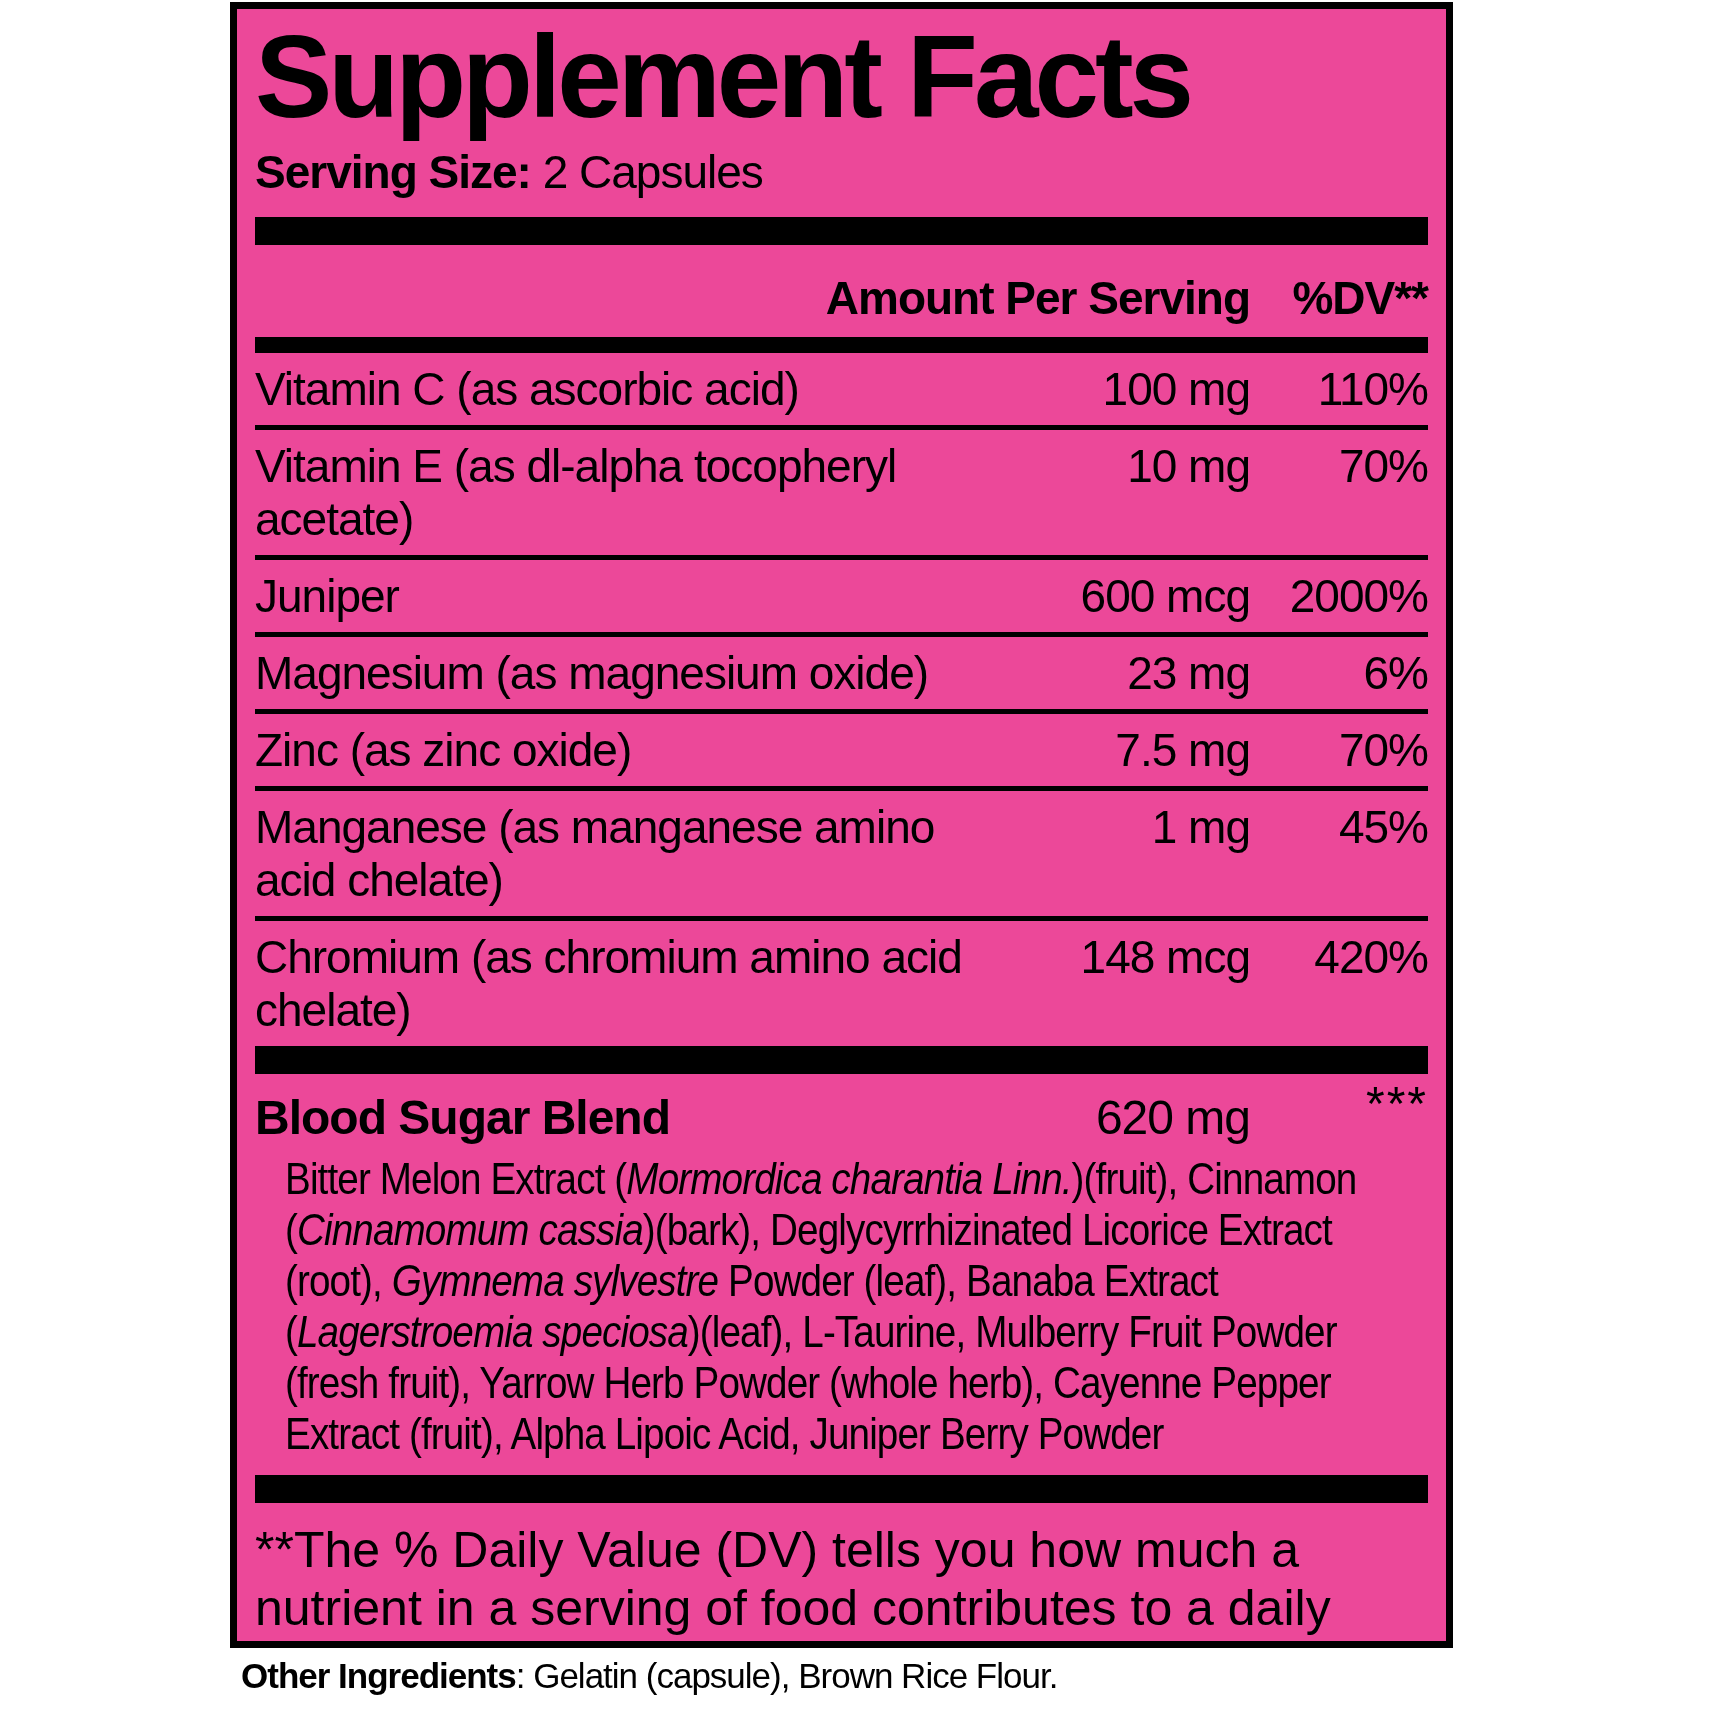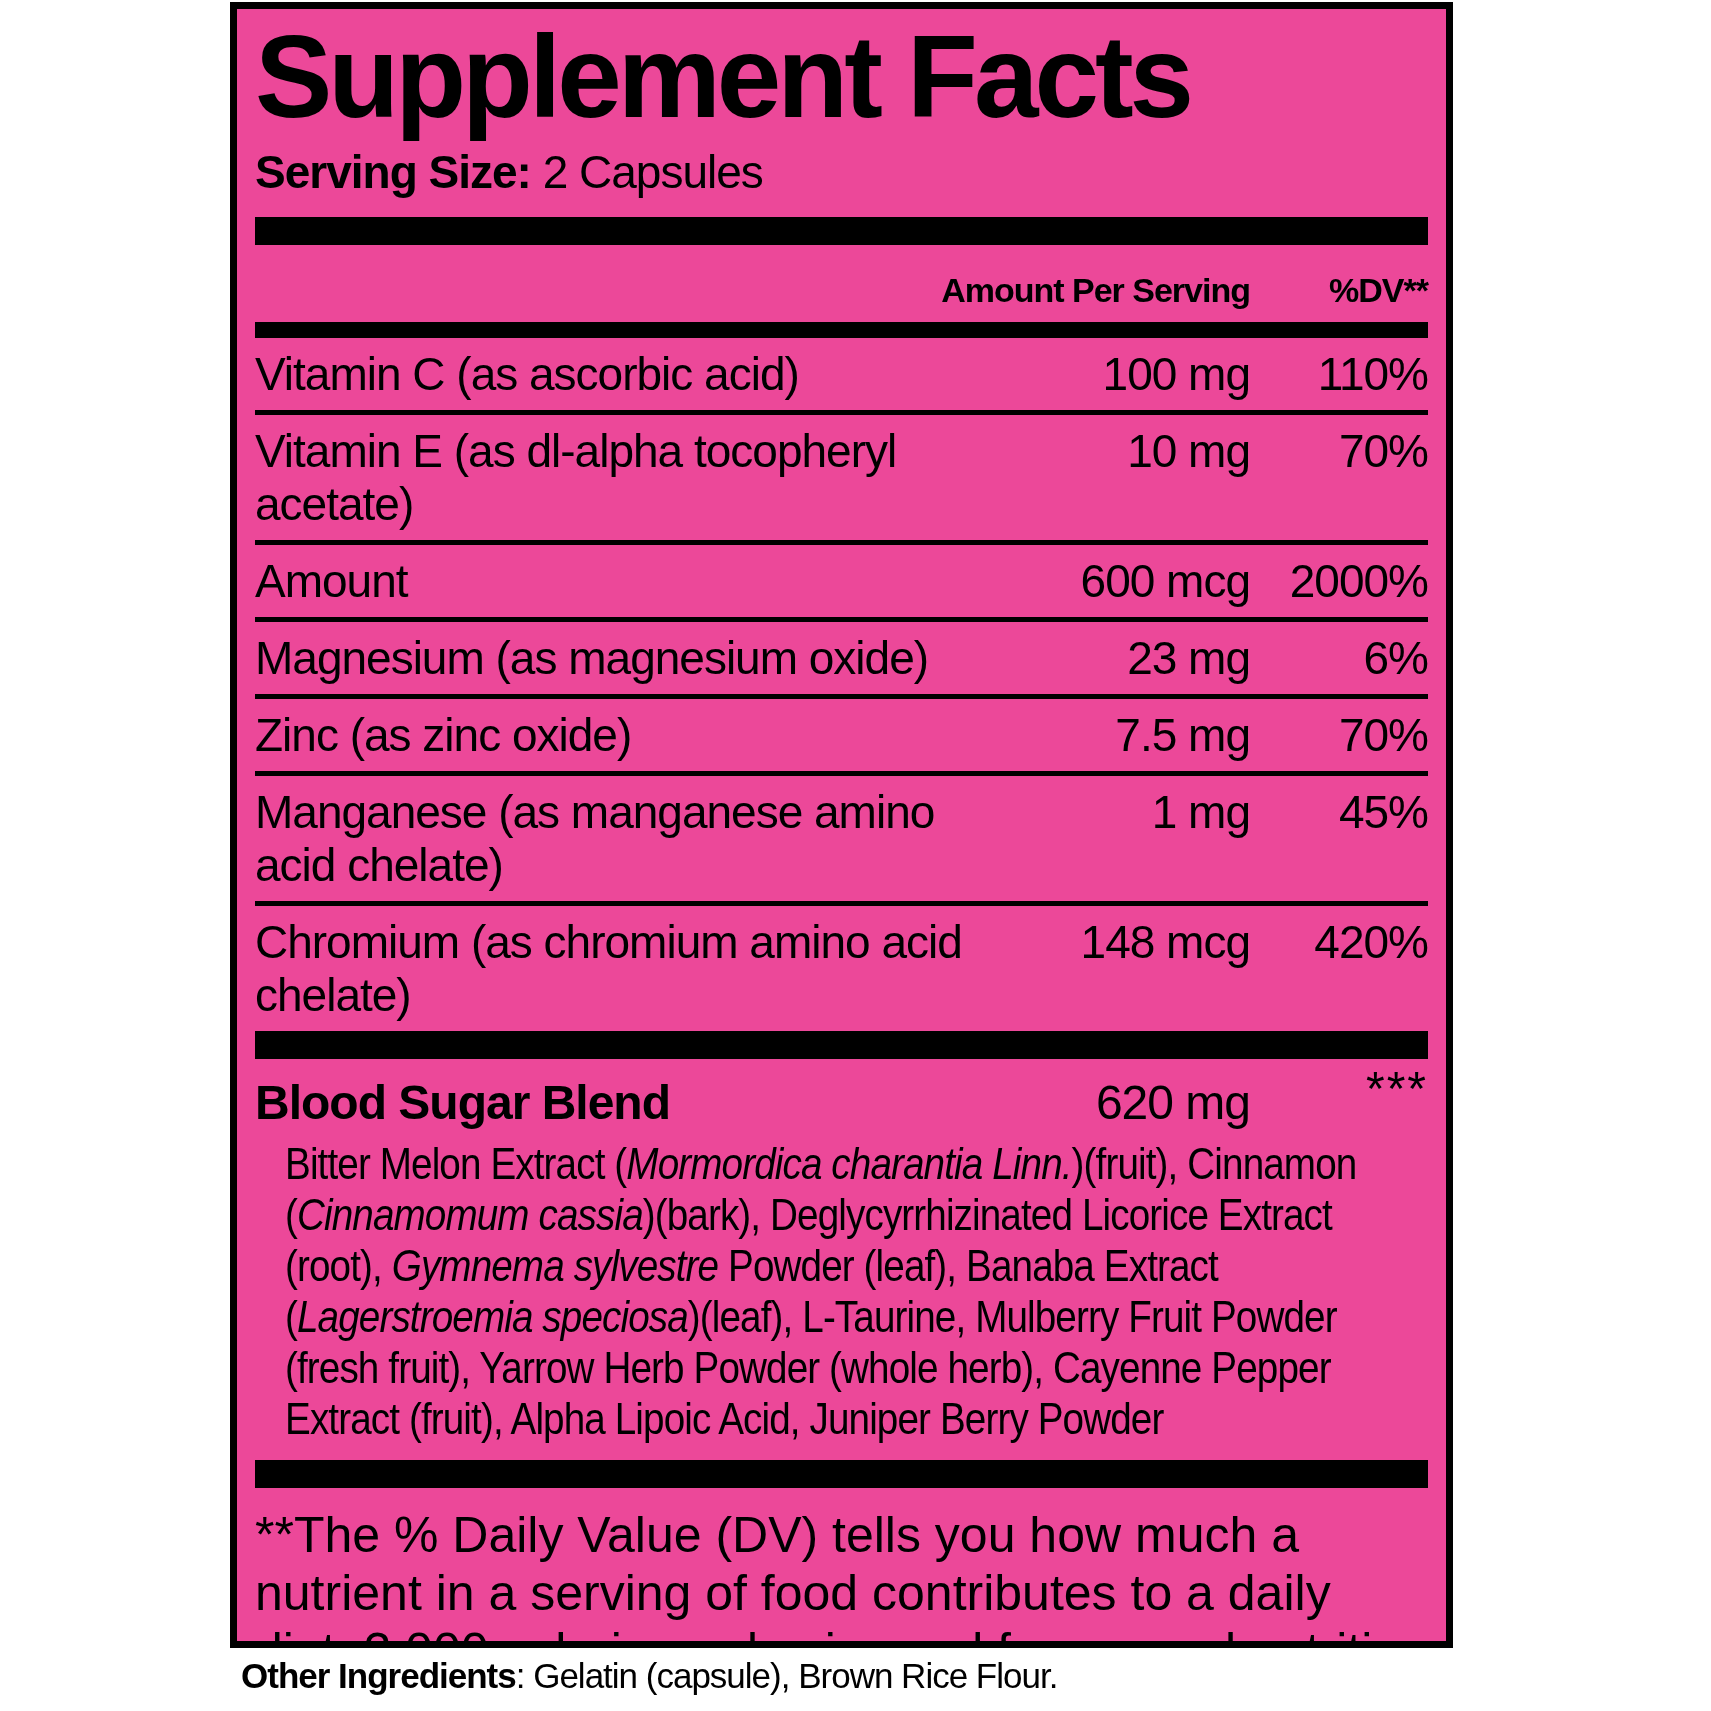--- a/index.html
+++ b/index.html
@@ -38,21 +38,21 @@
     line-height: 57px;
     letter-spacing: -1px;
   }
   .b { font-weight: 700; }
   .bar { background: #000000; height: 28px; }
   .hdr {
     display: flex;
     align-items: flex-end;
     padding: 26px 0 12px 0;
     border-bottom: 16px solid #000000;
-    font-size: 34px;
+    font-size: 46px;
     letter-spacing: -1px;
   }
   .hdr .spacer { flex: 1; }
   .h-amount { font-weight: 700; text-align: right; }
   .h-dv { font-weight: 700; width: 178px; text-align: right; }
   .rows .row {
     display: flex;
     align-items: baseline;
     padding: 10px 0 9px 0;
     font-size: 46px;
@@ -120,21 +120,21 @@
         <span class="name">Vitamin C (as ascorbic acid)</span>
         <span class="amount">100 mg</span>
         <span class="dv">110%</span>
       </div>
       <div class="row">
         <span class="name">Vitamin E (as dl-alpha tocopheryl acetate)</span>
         <span class="amount">10 mg</span>
         <span class="dv">70%</span>
       </div>
       <div class="row">
-        <span class="name">Amount</span>
+        <span class="name">Juniper</span>
         <span class="amount">600 mcg</span>
         <span class="dv">2000%</span>
       </div>
       <div class="row">
         <span class="name">Magnesium (as magnesium oxide)</span>
         <span class="amount">23 mg</span>
         <span class="dv">6%</span>
       </div>
       <div class="row">
         <span class="name">Zinc (as zinc oxide)</span>

